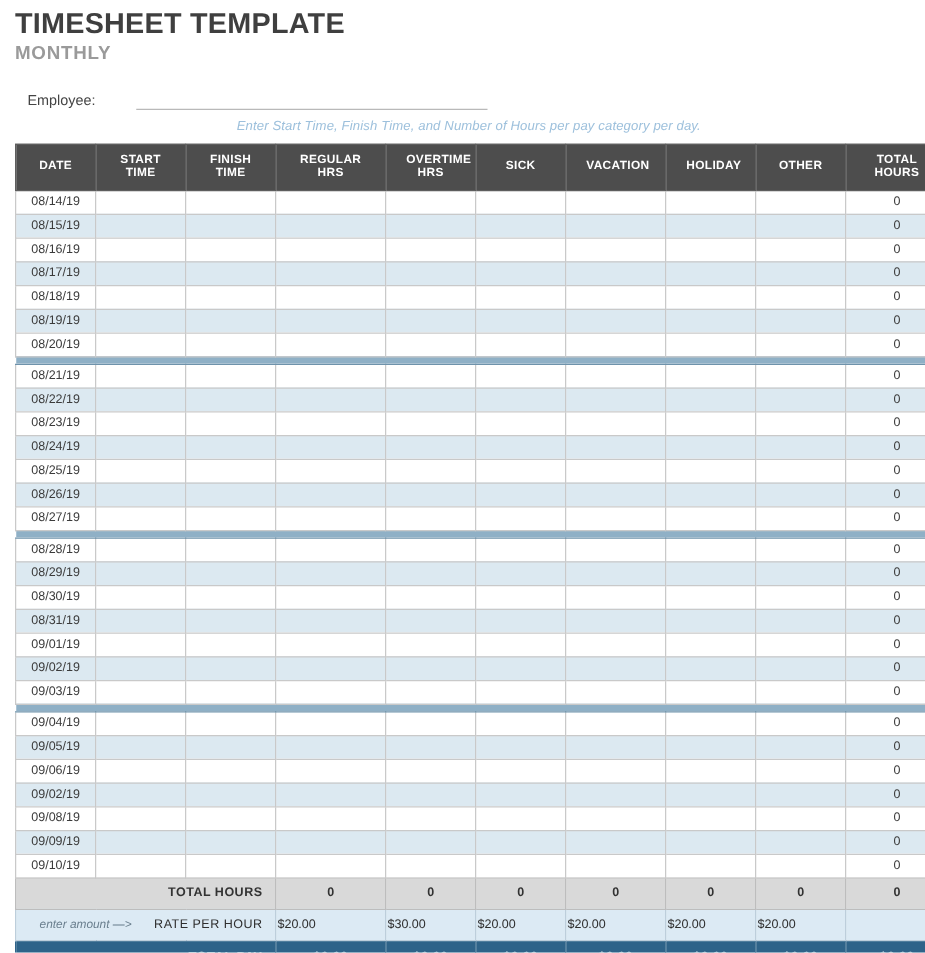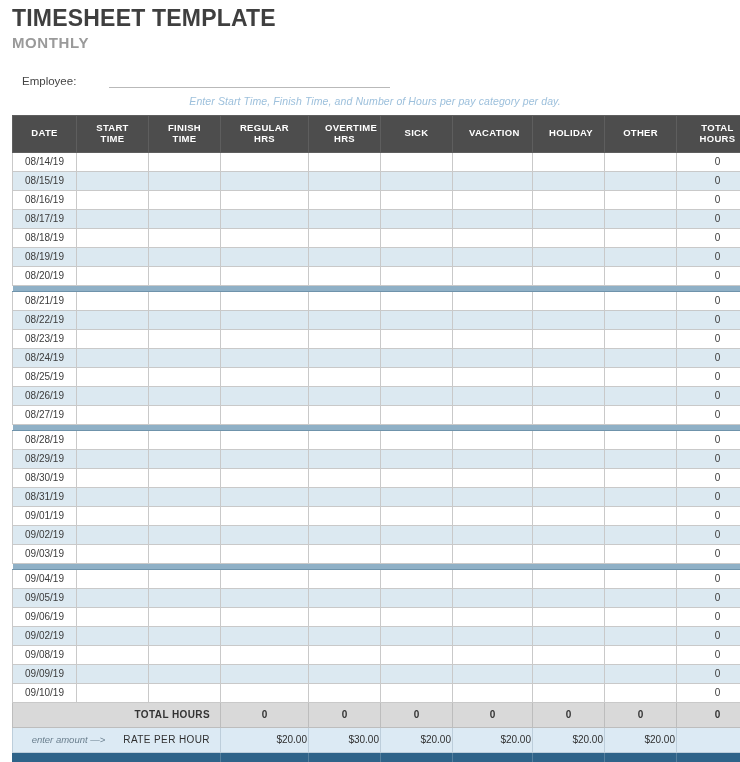--- a/index.html
+++ b/index.html
@@ -155,21 +155,21 @@
     padding-right: 10px;
     letter-spacing: 0.4px;
   }
 
   tr.rate-row td {
     background: #dceaf4;
     border: 1px solid #bdcedb;
     height: 22px;
     font-size: 10px;
     color: #2f2f2f;
-    text-align: right;
+    text-align: left;
   }
   tr.rate-row td.label-cell {
     text-align: right;
     padding-right: 10px;
   }
   .hint {
     font-style: italic;
     color: #6a7f8e;
     font-weight: normal;
     font-size: 9.5px;

